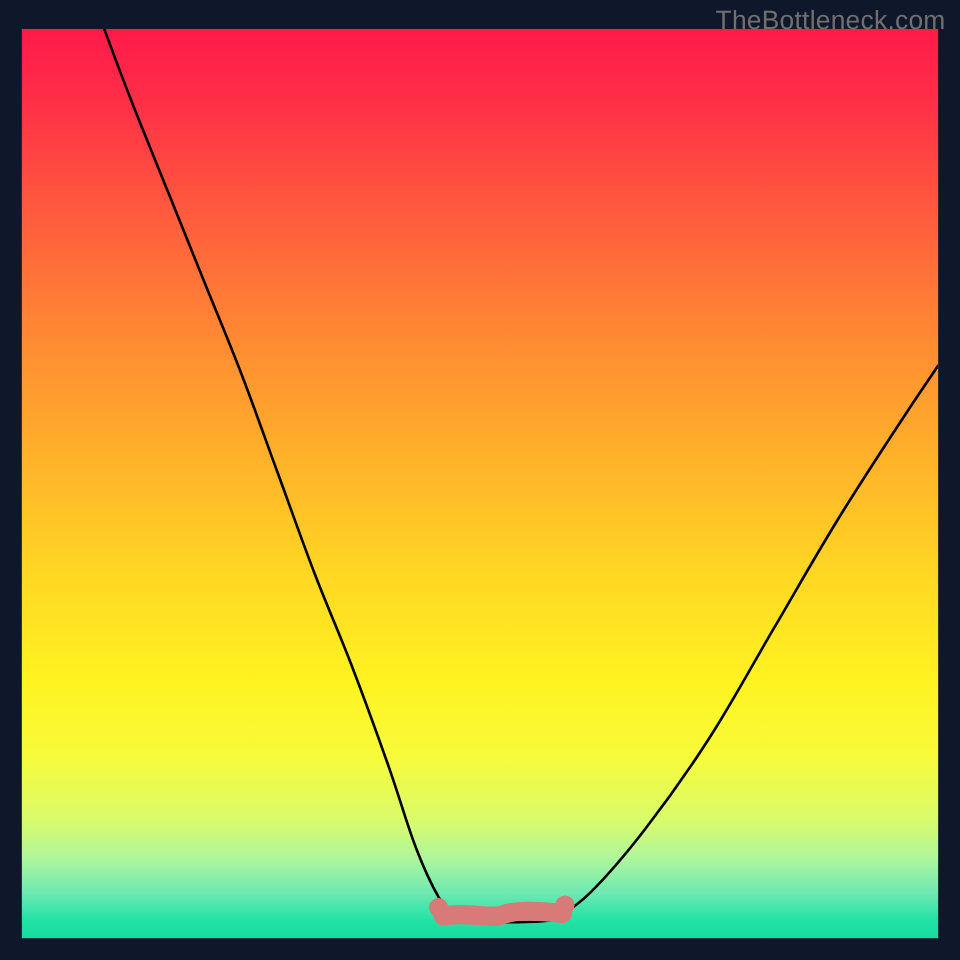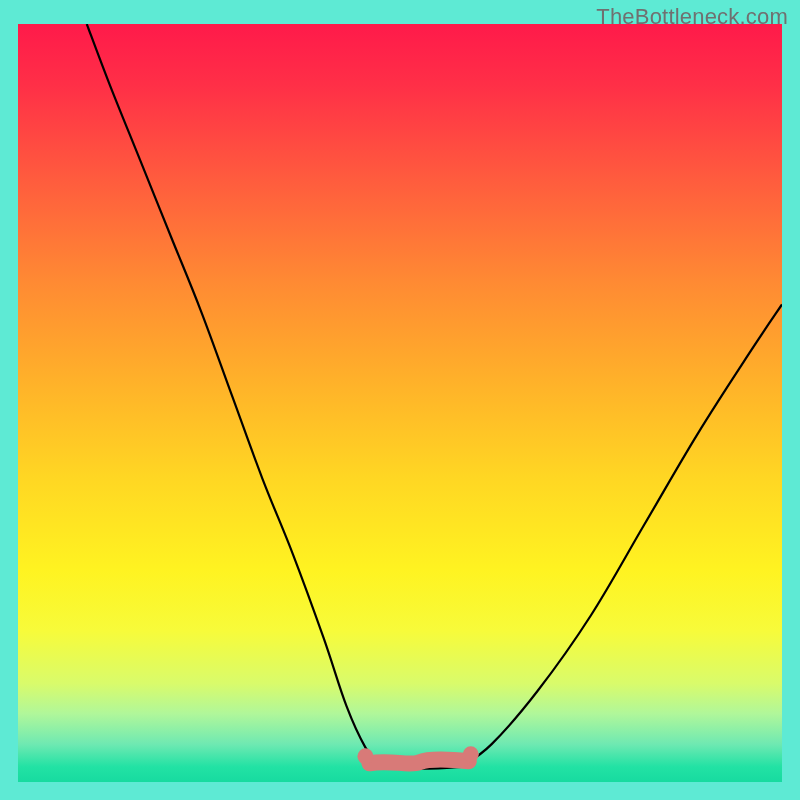--- a/index.html
+++ b/index.html
@@ -1,20 +1,20 @@
 <!DOCTYPE html>
 <html><head>
   <meta charset="utf-8">
   <style>
     * { margin: 0; padding: 0; box-sizing: border-box; }
     body { background: #000; width: 800px; height: 800px; overflow: hidden; font-family: Arial, sans-serif; }
     .frame {
       position: relative;
       width: 800px; height: 800px;
-      background: #5eead4;
+      background: #0f172a;
     }
     .plot-box {
       position: absolute;
       left: 18px; top: 24px;
       width: 764px; height: 758px;
       overflow: hidden;
     }
     .gradient {
       position: absolute; inset: 0;
       background: linear-gradient(to bottom,

